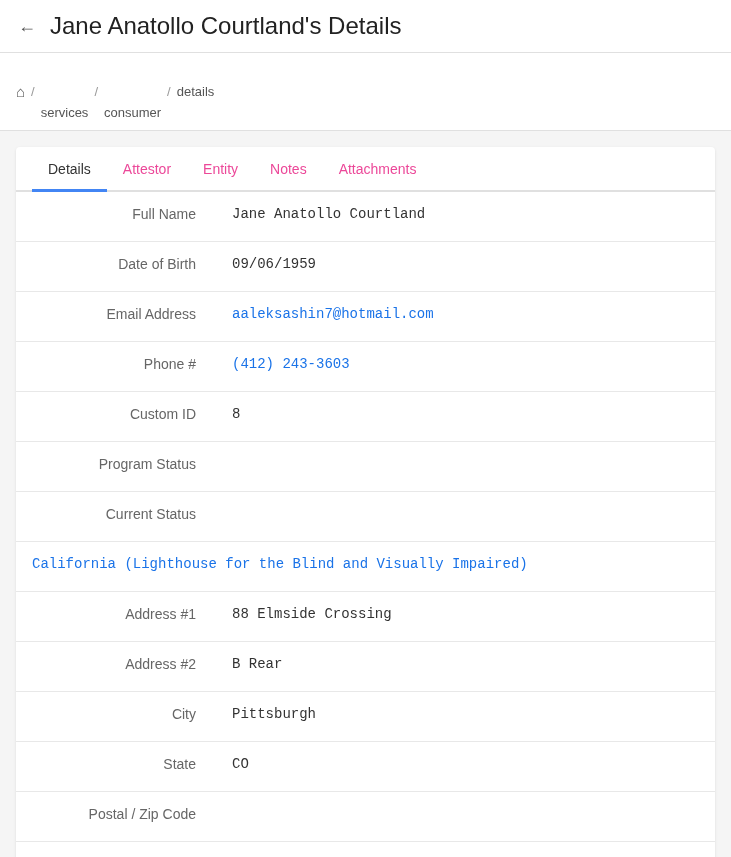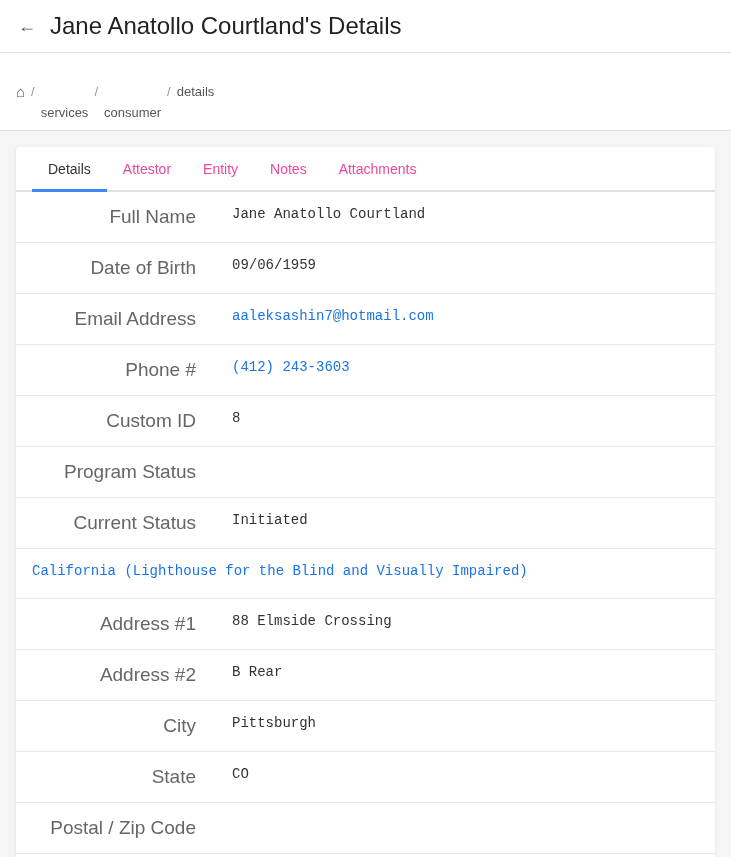--- a/index.html
+++ b/index.html
@@ -104,21 +104,21 @@
       align-items: flex-start;
       border-bottom: 1px solid #e8e8e8;
       min-height: 50px;
     }
     .detail-label {
       width: 200px;
       min-width: 200px;
       text-align: right;
       padding: 14px 20px 14px 16px;
       color: #666;
-      font-size: 19px;
+      font-size: 14px;
     }
     .detail-value {
       flex: 1;
       padding: 14px 16px;
       color: #333;
       font-size: 14px;
       font-family: Liberation Mono, monospace;
     }
     .detail-value.link {
       color: #1a73e8;
@@ -212,21 +212,20 @@
       </div>
       <div class="detail-row">
         <div class="detail-label">Custom ID</div>
         <div class="detail-value">8</div>
       </div>
       <div class="detail-row">
         <div class="detail-label">Program Status</div>
       </div>
       <div class="detail-row">
         <div class="detail-label">Current Status</div>
-        <div class="detail-value">Initiated</div>
       </div>
       <div class="detail-row">
         <div class="detail-value link">California (Lighthouse for the Blind and Visually Impaired)</div>
       </div>
       <div class="detail-row">
         <div class="detail-label">Address #1</div>
         <div class="detail-value">88 Elmside Crossing</div>
       </div>
       <div class="detail-row">
         <div class="detail-label">Address #2</div>

